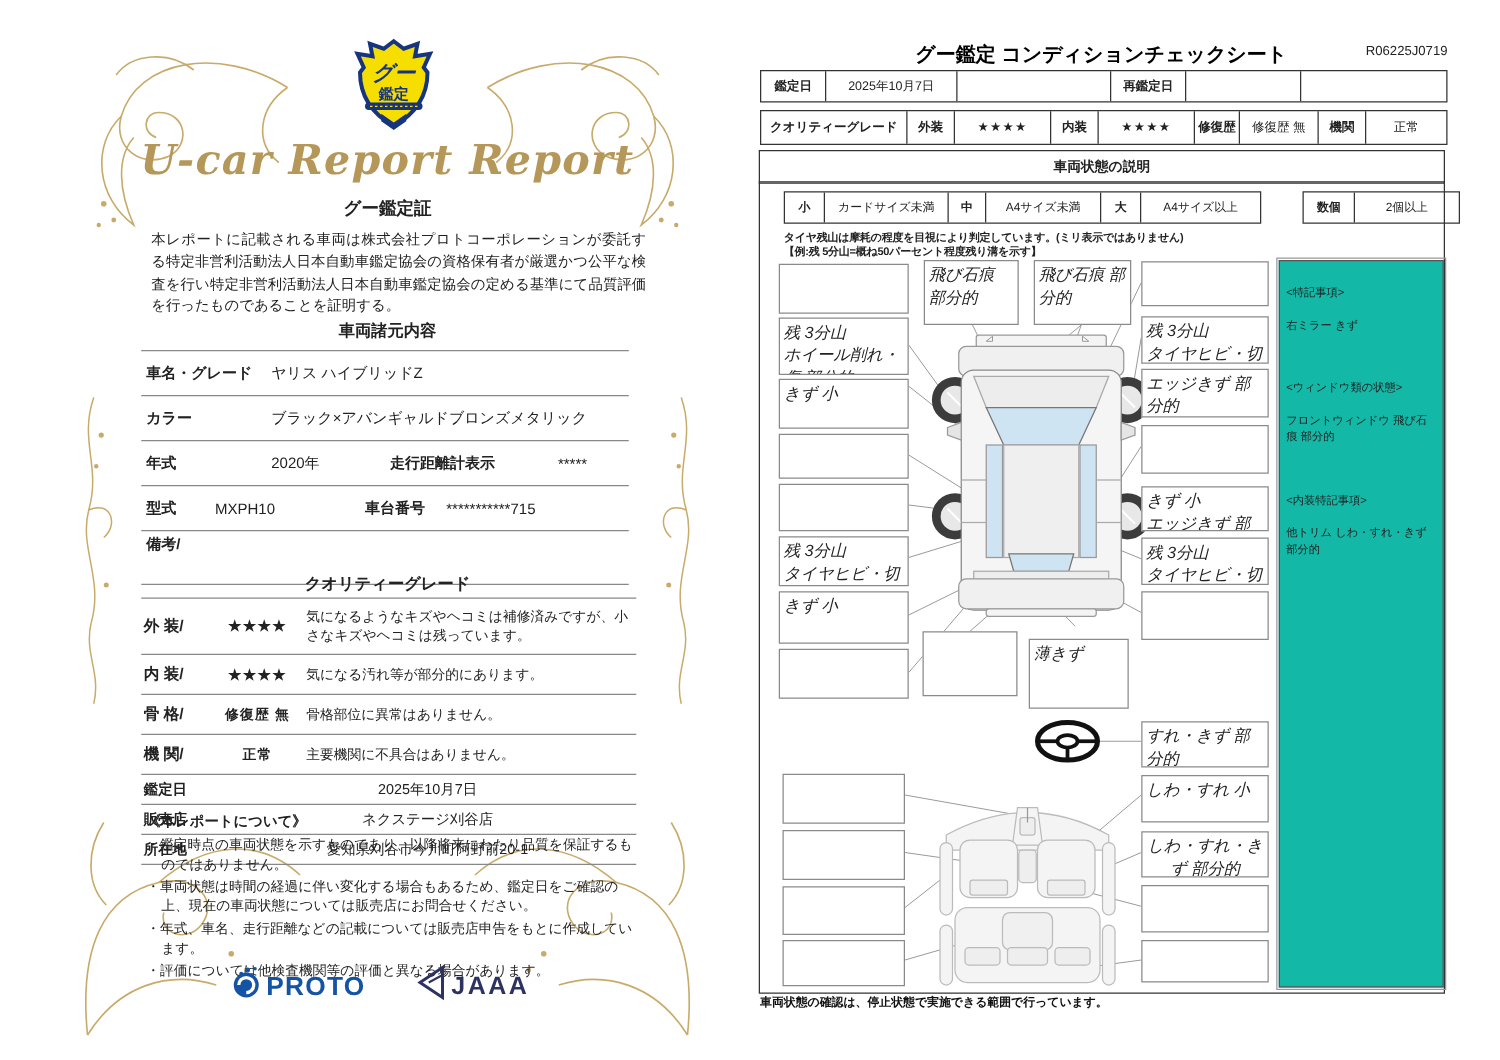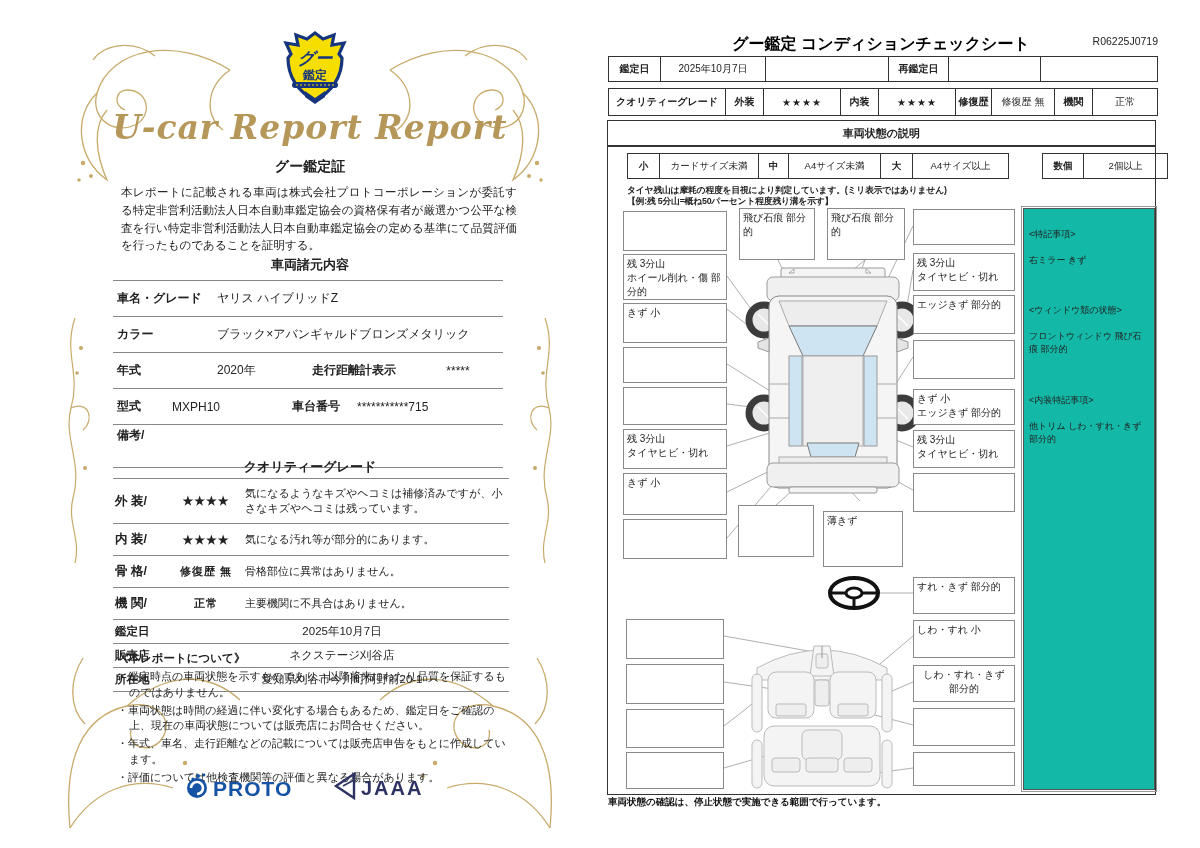--- a/index.html
+++ b/index.html
@@ -46,22 +46,22 @@
   .cell.bold{font-weight:bold;}
   .stars{font-size:11px;letter-spacing:1px;}
   .sec-box{position:absolute;left:7px;top:92px;width:547px;height:25px;border:1px solid #333;
            display:flex;align-items:center;justify-content:center;font-weight:bold;font-size:11px;}
   .content-box{position:absolute;left:7px;top:117px;width:547px;height:648px;border:1px solid #333;}
   .legend{position:absolute;display:flex;border:1px solid #333;height:26px;box-sizing:border-box;}
   .legend .cell{border-right:1px solid #333;display:flex;align-items:center;justify-content:center;
                 font-size:9.5px;box-sizing:border-box;}
   .legend .cell:last-child{border-right:none;}
   .tire-note{position:absolute;left:19px;font-size:8.8px;font-weight:bold;color:#222;letter-spacing:-.2px;}
-  .lb{position:absolute;border:1px solid #8a8a8a;background:#fff;font-size:10px;line-height:1.4;
-      padding:2px 3px;color:#222;white-space:pre-line;overflow:hidden;box-sizing:border-box;}
+  .lb{position:absolute;border:1px solid #8a8a8a;background:#fff;font-size:13px;line-height:1.4;
+      padding:2px 3px;color:#222;white-space:pre-line;overflow:hidden;box-sizing:border-box;font-style:italic;}
   .notes-panel{position:absolute;left:415px;top:62px;width:132px;height:582px;border:1px solid #555;
                outline:1px solid #999;outline-offset:1px;background:#14b8a6;padding:6px 5px;
                box-sizing:border-box;font-size:9px;line-height:1.45;}
   .np-sec{margin-bottom:11px;white-space:pre-line;}
   .rp-footer{position:absolute;left:8px;top:768px;font-size:9.5px;font-weight:bold;color:#111;}
   .diagram-svg{position:absolute;left:0;top:0;width:545px;height:646px;}
 </style>
 </head>
 <body>
 

